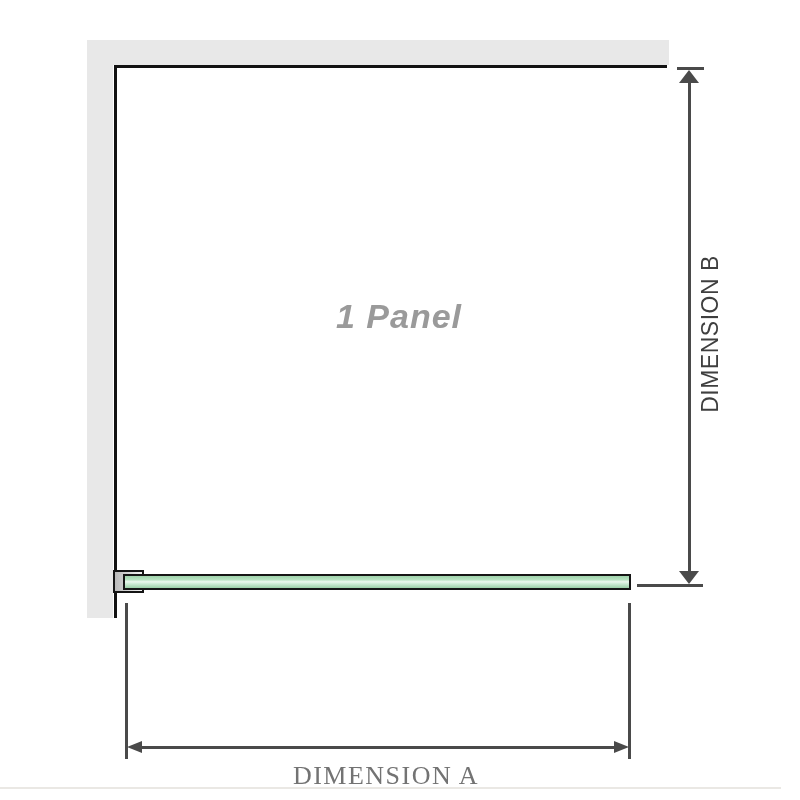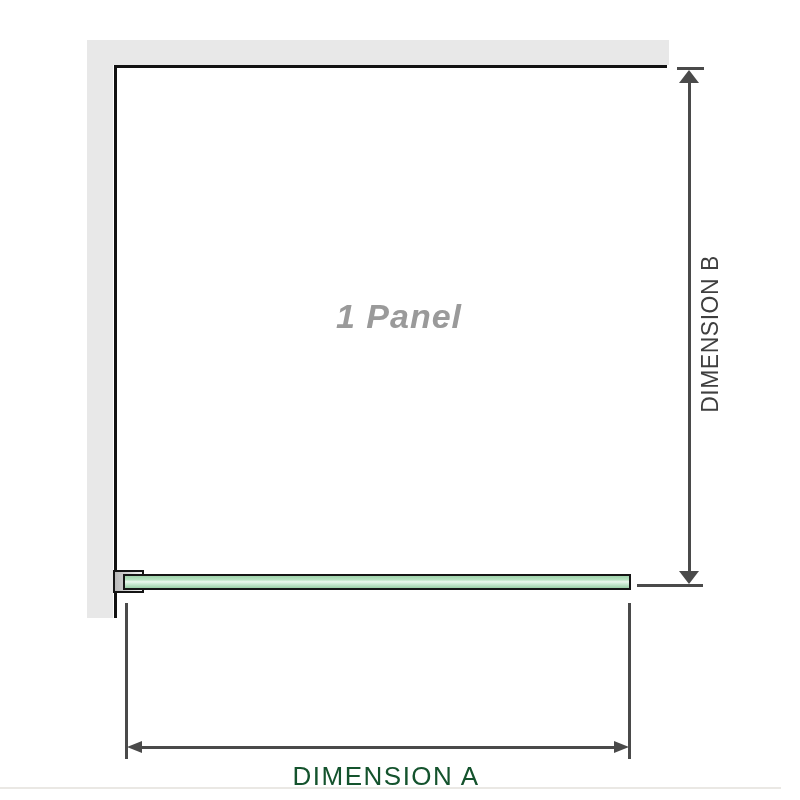--- a/index.html
+++ b/index.html
@@ -109,21 +109,22 @@
     border-top: 6.5px solid transparent;
     border-bottom: 6.5px solid transparent;
     border-left: 15px solid #4a4a4a;
   }
   .dima-label {
     left: 386px; top: 776px;
     transform: translate(-50%, -50%);
     white-space: nowrap;
     font-size: 26px;
     letter-spacing: 1.5px;
-    color: #14532d;
+    color: #737373;
+    font-family: Liberation Serif, serif;
   }
 
   
   .panel-count-label {
     left: 399px; top: 316px;
     transform: translate(-50%, -50%);
     white-space: nowrap;
     font-size: 34px;
     font-weight: bold;
     font-style: italic;

